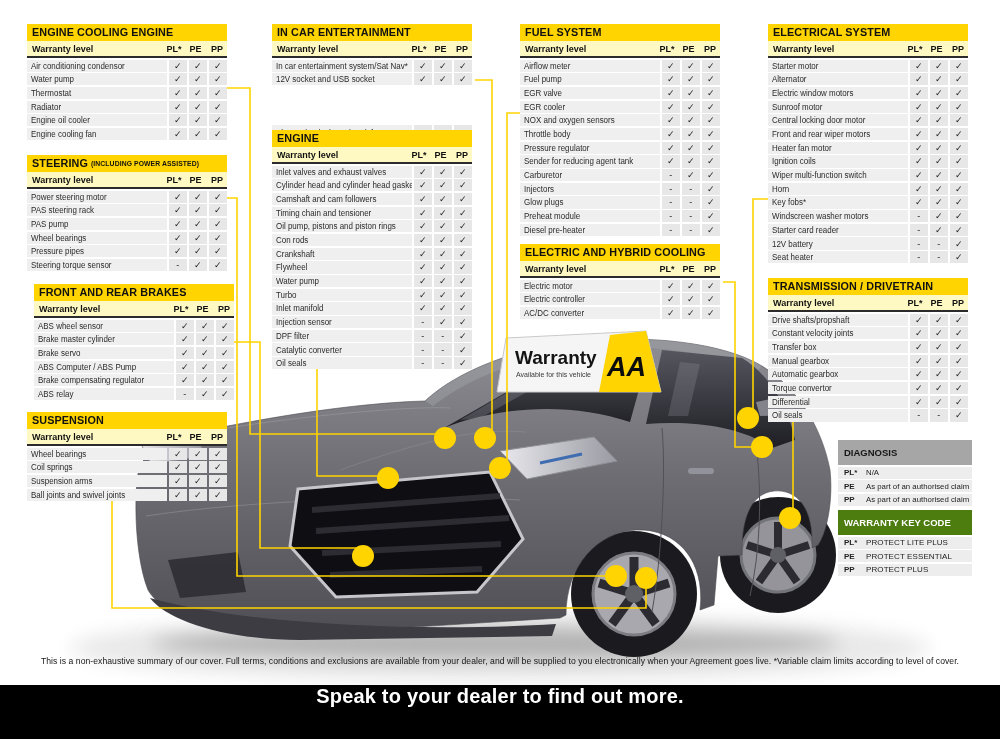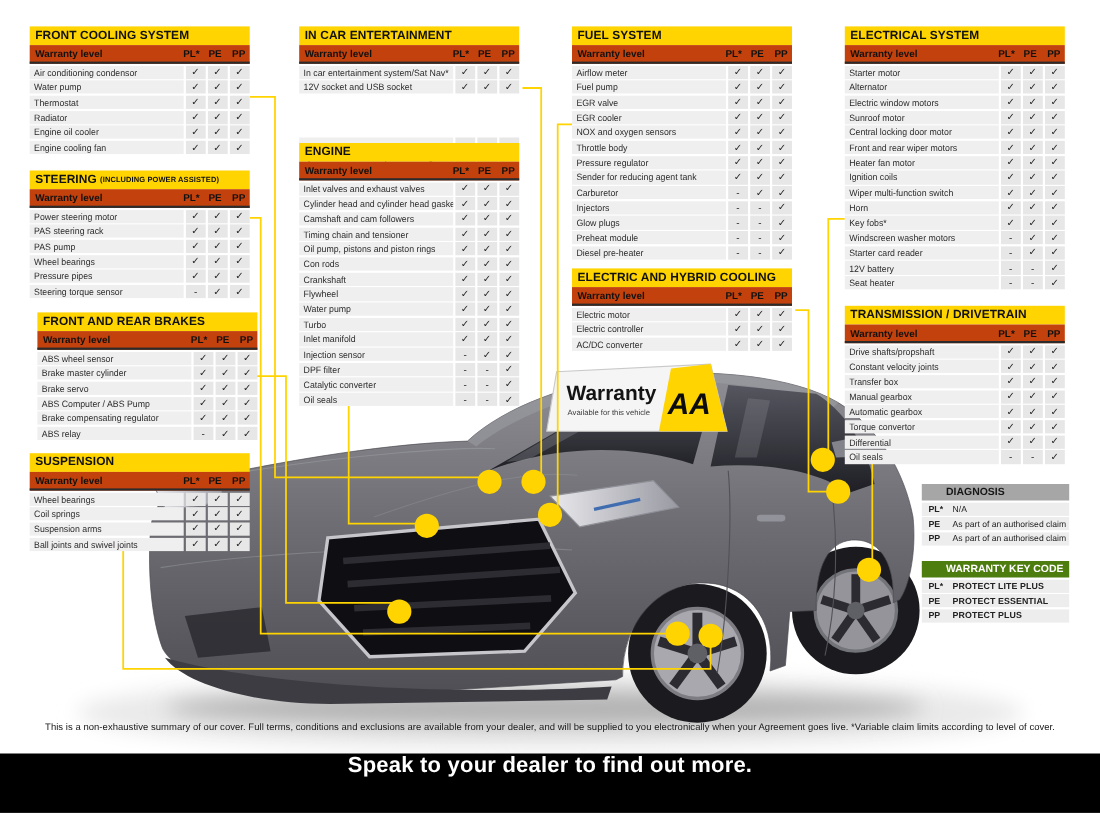--- a/index.html
+++ b/index.html
@@ -14,48 +14,48 @@
   
   .tbl{position:absolute;width:200px;}
   .t-head{
     height:17px;display:flex;align-items:baseline;gap:3px;
     background:var(--yellow);color:#111;
     font-weight:bold;font-size:10.8px;letter-spacing:.1px;
     padding:2px 5px 0 5px;box-sizing:border-box;
   }
   .t-suffix{font-size:6.8px;font-weight:bold;position:relative;top:-1px;}
   .t-cols{
-    display:flex;align-items:center;height:15px;background:#c2410c;
+    display:flex;align-items:center;height:15px;background:#fef9c3;
     border-bottom:2px solid #2b2b2b;font-weight:bold;font-size:9px;color:#111;
   }
   .t-cols .lbl{flex:1;padding-left:5px;}
   .t-cols .c{width:20px;text-align:center;margin-left:1.5px;}
   .row{display:flex;align-items:stretch;margin-top:1.5px;height:12.2px;font-size:8.4px;color:#2a2a2a;}
   .row.tall{height:25px;margin-top:40px;}
   .row .lbl{
     flex:1;background:#efefef;display:flex;align-items:center;
     padding-left:4px;overflow:hidden;
   }
   .row .lbl span{display:inline-block;transform:scaleX(.95);transform-origin:0 50%;white-space:nowrap;}
   .row.tall .lbl span{white-space:normal;line-height:1.1;}
   .row .c{
     width:18.5px;margin-left:1.5px;background:#e7e7e7;
     display:flex;align-items:center;justify-content:center;
     font-size:9px;color:#222;
   }
 
   
   .legend{position:absolute;width:134px;}
-  .lg-head{height:15px;display:flex;align-items:center;padding-left:22px;font-weight:bold;font-size:9.5px;}
+  .lg-head{height:25px;display:flex;align-items:center;padding-left:6px;font-weight:bold;font-size:9.5px;}
   .lg-head.gray{background:#a6a6a6;color:#161616;}
   .lg-head.black{background:#4d7c0f;color:#fff;}
   .lg-row{display:flex;align-items:center;margin-top:1.5px;height:12px;background:#ededed;font-size:7.8px;color:#222;}
   .lg-row .code{width:22px;font-weight:bold;padding-left:6px;font-size:8px;}
   .lg-row .txt{flex:1;white-space:nowrap;}
-  .legend.bold .lg-row .txt{font-weight:bold;font-size:8px;letter-spacing:.1px;}
+  .legend.bold .lg-row .txt{font-weight:normal;font-size:8px;letter-spacing:.1px;}
 
   
   svg.layer{position:absolute;left:0;top:0;}
   .conn{stroke:var(--yellow);stroke-width:1.6;fill:none;}
   .dot{fill:var(--yellow);}
 
   
   .disclaimer{
     position:absolute;left:0;top:656px;width:1000px;text-align:center;
     font-size:8.6px;color:#161616;letter-spacing:.05px;
@@ -189,21 +189,21 @@
     <circle class="dot" cx="363" cy="556" r="11"></circle>
     <circle class="dot" cx="616" cy="576" r="11"></circle>
     <circle class="dot" cx="646" cy="578" r="11"></circle>
     <circle class="dot" cx="748" cy="418" r="11"></circle>
     <circle class="dot" cx="762" cy="447" r="11"></circle>
     <circle class="dot" cx="790" cy="518" r="11"></circle>
   </g>
 </svg>
 
 <div class="tbl" style="left:27px;top:24px">
-    <div class="t-head">FRONT COOLING SYSTEM</div>
+    <div class="t-head">ENGINE COOLING ENGINE</div>
     <div class="t-cols">
       <div class="lbl">Warranty level</div>
       <div class="c">PL*</div>
       <div class="c">PE</div>
       <div class="c">PP</div>
     </div>
     <div class="row">
       <div class="lbl">
         <span>Air conditioning condensor</span>
       </div>

